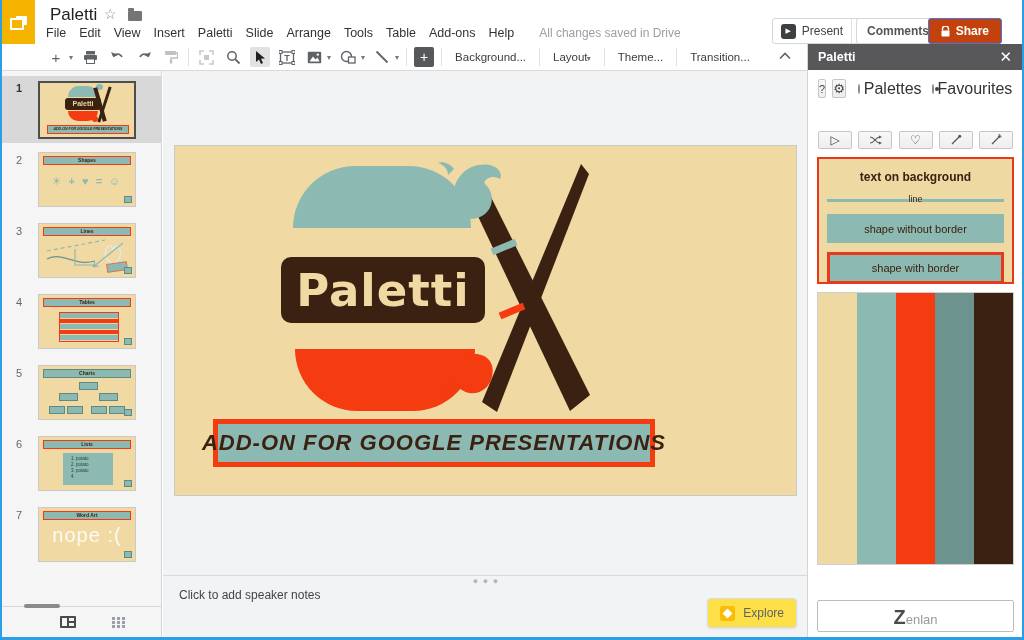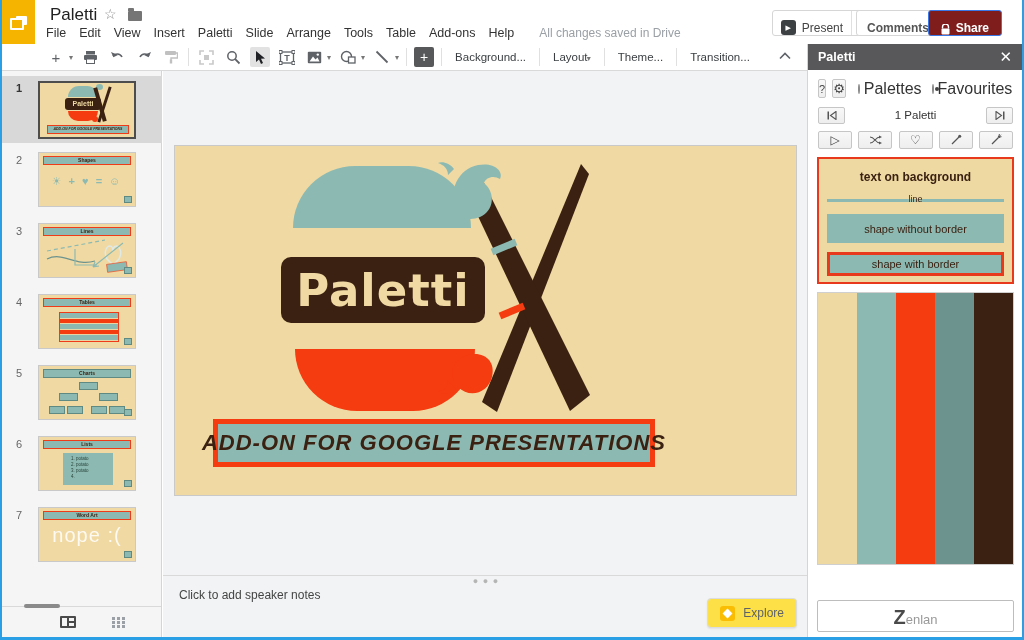--- a/index.html
+++ b/index.html
@@ -12,26 +12,26 @@
   .slides-glyph{position:relative;width:17px;height:14px;}
   .slides-glyph .back{position:absolute;right:0;top:0;width:11px;height:9px;background:#fff;border-radius:1px;}
   .slides-glyph .front{position:absolute;left:0;bottom:0;width:10px;height:8px;background:#f4b400;border:2px solid #fff;border-radius:1px;}
   .doc-title{position:absolute;left:48px;top:5px;font-size:17px;color:#212121;}
   .star{position:absolute;left:102px;top:6px;font-size:14px;color:#8a8a8a;}
   .folder{position:absolute;left:126px;top:11px;width:14px;height:10px;background:#757575;border-radius:1px;}
   .folder:before{content:"";position:absolute;left:0;top:-3px;width:6px;height:3px;background:#757575;border-radius:1px 1px 0 0;}
   .menubar{position:absolute;left:44px;top:26px;display:flex;gap:13px;font-size:12.5px;color:#333;align-items:center;}
   .menubar .menu{cursor:default;}
   .save-status{margin-left:12px;color:#9aa0a6;font-size:12px;}
-  .hdr-btn{position:absolute;top:10px;height:26px;box-sizing:border-box;border:1px solid #d6d6d6;border-radius:3px;background:#fff;display:flex;align-items:flex-end;font-size:12px;color:#444;}
+  .hdr-btn{position:absolute;top:18px;height:26px;box-sizing:border-box;border:1px solid #d6d6d6;border-radius:3px;background:#fff;display:flex;align-items:center;font-size:12px;color:#444;}
   .btn-present{right:146px;padding:0 2px 0 8px;}
   .present-play{width:15px;height:15px;background:#3c4043;border-radius:3px;color:#fff;font-size:7px;display:flex;align-items:center;justify-content:center;margin-right:6px;}
   .present-caret{border-left:1px solid #e0e0e0;margin-left:8px;padding:0 6px;color:#777;font-size:9px;height:100%;display:flex;align-items:center;}
   .btn-comments{right:82px;padding:0 10px;font-weight:bold;color:#555;}
-  .btn-share{right:20px;padding:0 12px;background:#7f1d1d;border-color:#3b78e7;color:#fff;font-weight:bold;gap:6px;margin-left:32px;}
+  .btn-share{right:20px;padding:0 12px;background:#c2410c;border-color:#3b78e7;color:#fff;font-weight:bold;gap:6px;margin-left:32px;}
 
   
   .toolbar{position:absolute;left:0;top:44px;width:807px;height:27px;background:#fff;border-bottom:1px solid #d9d9d9;display:flex;align-items:center;box-sizing:border-box;padding-left:44px;gap:7px;font-size:11.5px;color:#3c4043;}
   .tb{width:20px;height:20px;display:flex;align-items:center;justify-content:center;border-radius:2px;flex:0 0 auto;}
   .tb.active{background:#e2e2e2;}
   .tb svg{display:block;}
   .caret{font-size:8px;color:#777;margin-left:-4px;}
   .tb-sep{width:1px;height:18px;background:#e0e0e0;flex:0 0 auto;}
   .tb-label{padding:0 6px;white-space:nowrap;}
   .dark-plus{width:20px;height:20px;background:#57585a;color:#fff;border-radius:2px;font-size:14px;display:flex;align-items:center;justify-content:center;}
@@ -111,21 +111,21 @@
   .b-last{position:absolute;right:0;top:0;width:27px;height:17px;}
   .counter{position:absolute;left:0;right:0;top:2px;text-align:center;font-size:11.5px;color:#333;}
   .row3{position:absolute;left:10px;right:9px;top:61px;height:18px;display:flex;justify-content:space-between;}
   .row3 .sb-btn{width:34px;height:18px;font-size:12px;}
   .preview-card{position:absolute;left:9px;top:87px;width:197px;height:127px;background:#eed9a3;border:2px solid #e8391c;box-sizing:border-box;}
   .pv-text{margin-top:11px;text-align:center;font-size:12px;font-weight:bold;color:#3a2112;}
   .pv-linewrap{position:relative;margin:10px 8px 0 8px;height:12px;}
   .pv-line{position:absolute;left:0;right:0;top:5px;height:3px;background:#8cbab2;}
   .pv-linelabel{position:absolute;left:0;right:0;top:0;text-align:center;font-size:9px;color:#3a2112;text-shadow:0 0 2px #eed9a3;}
   .pv-shape1{margin:8px 8px 0 8px;height:29px;background:#8cbab2;display:flex;align-items:center;justify-content:center;font-size:11px;color:#3a2112;}
-  .pv-shape2{margin:9px 8px 0 8px;height:24px;background:#8cbab2;border:3px solid #e8391c;box-sizing:border-box;display:flex;align-items:center;justify-content:center;font-size:11px;color:#3a2112;}
+  .pv-shape2{margin:9px 8px 0 8px;height:32px;background:#8cbab2;border:3px solid #e8391c;box-sizing:border-box;display:flex;align-items:center;justify-content:center;font-size:11px;color:#3a2112;}
   .palette-box{position:absolute;left:9px;top:222px;width:197px;height:273px;border:1px solid #cfcfcf;box-sizing:border-box;display:flex;}
   .stripe{flex:1;}
   .brand-btn{position:absolute;left:9px;top:530px;width:197px;height:32px;border:1px solid #bdbdbd;border-radius:2px;background:#fff;display:flex;align-items:baseline;justify-content:center;padding-top:5px;box-sizing:border-box;}
   .brand-z{font-size:20px;font-weight:bold;color:#4a4a4a;}
   .brand-rest{font-size:13px;color:#999;}
 </style>
 </head>
 <body>
 
 <div class="window">
@@ -409,35 +409,20 @@
       <div class="row1">
         <div class="sb-btn b-help">?</div>
         <div class="sb-btn b-gear">
             <span>⚙</span>
           </div>
         <span class="radio" style="margin-left:12px;"></span>
         <span class="radio-label">Palettes</span>
         <span class="radio sel" style="margin-left:6px;"></span>
         <span class="radio-label">Favourites</span>
       </div>
-      <div class="row2">
-        <div class="sb-btn b-first">
-          <svg width="10" height="9" viewBox="0 0 10 9">
-              <rect x="0.5" y="0.5" width="1.5" height="8" fill="#555"></rect>
-              <polygon points="9,0.5 3.5,4.5 9,8.5" fill="none" stroke="#555" stroke-width="1.1"></polygon>
-            </svg>
-        </div>
-        <div class="counter">1 Paletti</div>
-        <div class="sb-btn b-last">
-          <svg width="10" height="9" viewBox="0 0 10 9">
-              <rect x="8" y="0.5" width="1.5" height="8" fill="#555"></rect>
-              <polygon points="1,0.5 6.5,4.5 1,8.5" fill="none" stroke="#555" stroke-width="1.1"></polygon>
-            </svg>
-        </div>
-      </div>
       <div class="row3">
         <div class="sb-btn">
             <span>▷</span>
           </div>
         <div class="sb-btn">
           <svg width="13" height="10" viewBox="0 0 13 10">
               <path d="M1 2 C6 2 6 8 11 8 M1 8 C6 8 6 2 11 2" fill="none" stroke="#555" stroke-width="1.1"></path>
               <polygon points="10,0.5 13,2 10,3.5" fill="#555"></polygon>
               <polygon points="10,6.5 13,8 10,9.5" fill="#555"></polygon>
             </svg>

